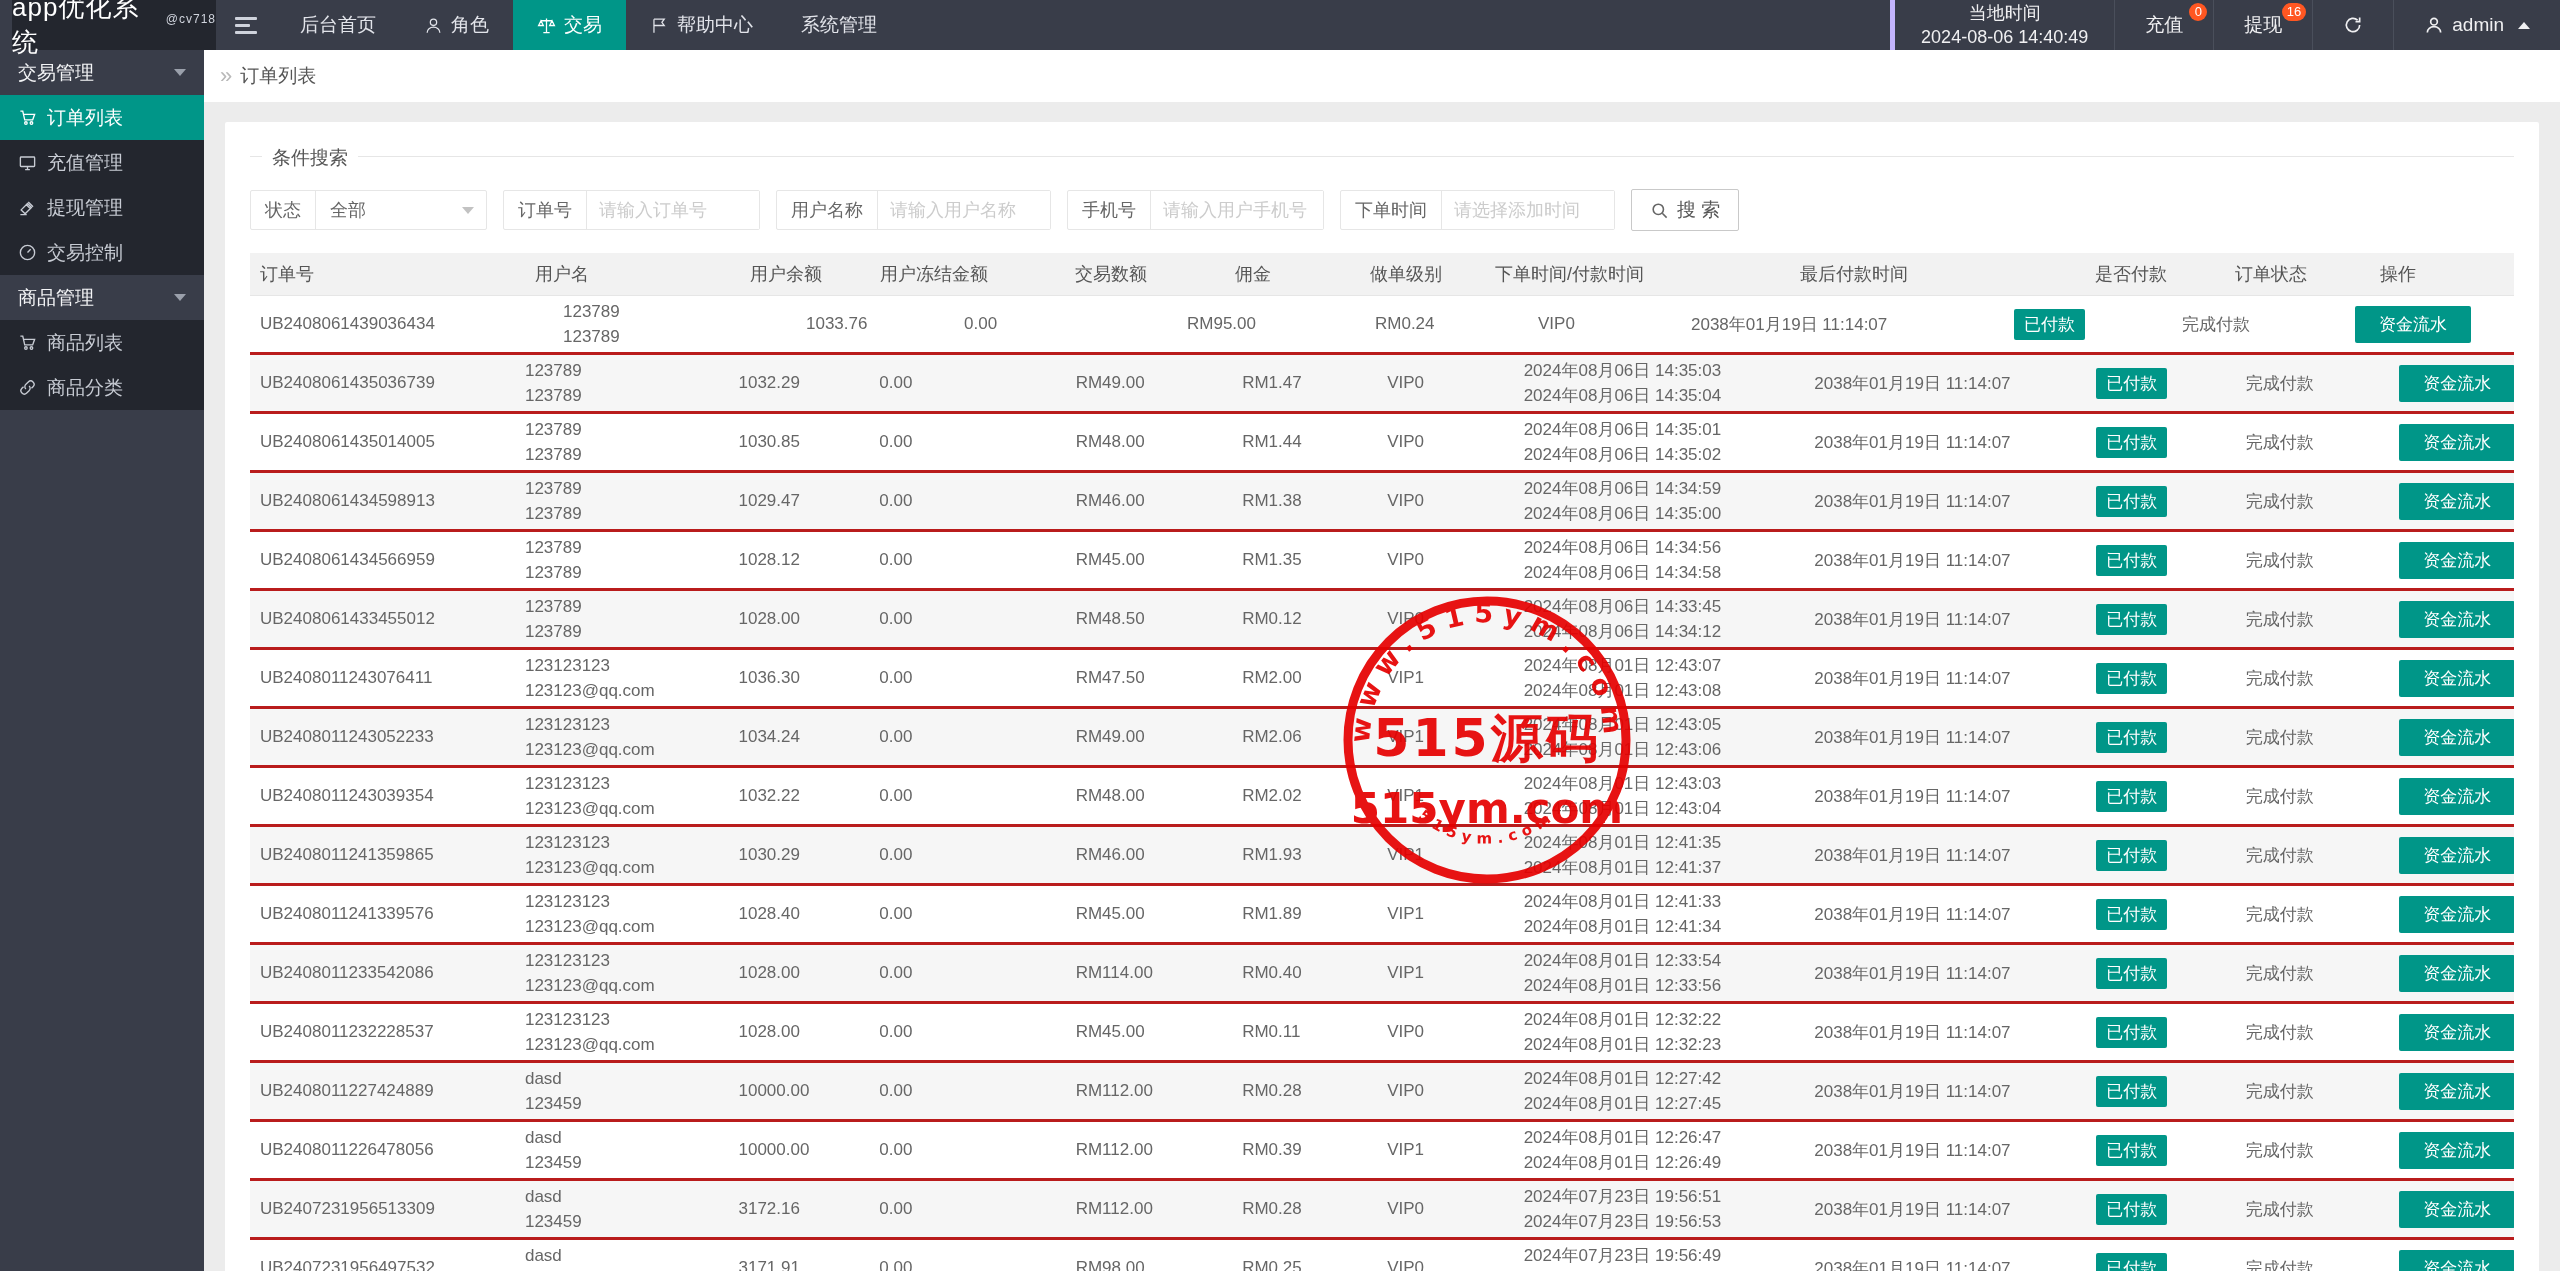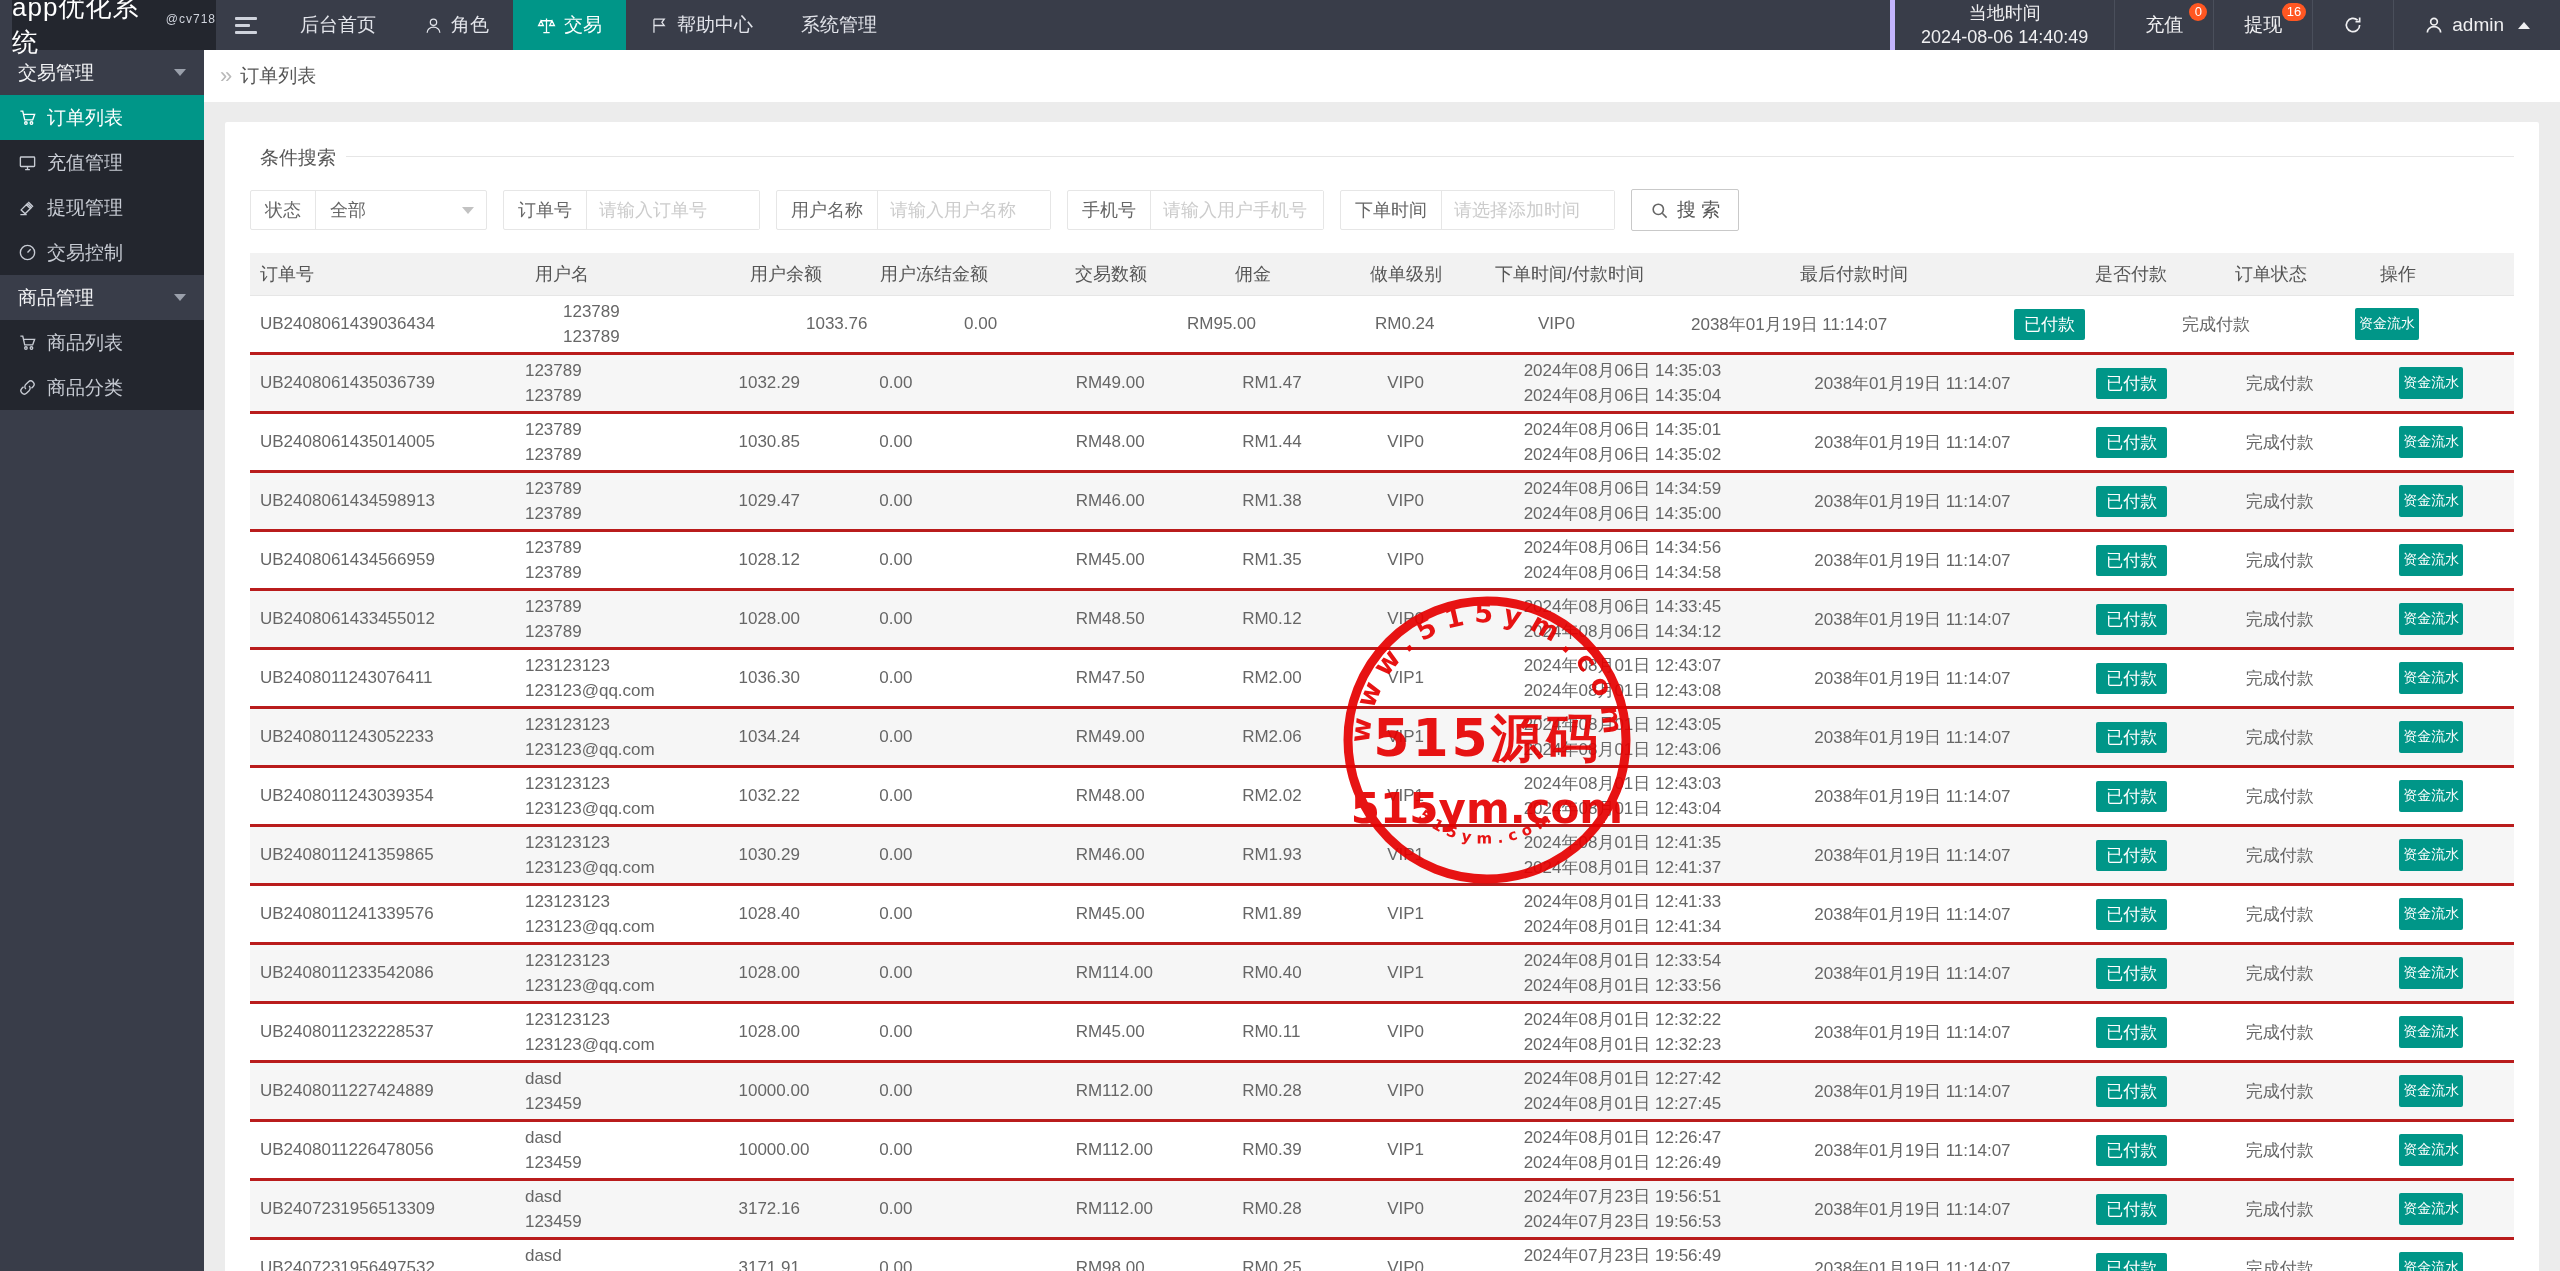--- a/index.html
+++ b/index.html
@@ -38,21 +38,21 @@
   
   .crumb-bar { position:absolute; left:204px; top:50px; right:0; height:52px; background:#fff; display:flex; align-items:center; padding-left:16px; z-index:10; }
   .crumb-chevrons { color:#b9b9b9; font-size:22px; margin-right:8px; }
   .crumb-text { color:#555; font-size:19px; }
 
   
   .main { position:absolute; left:204px; top:102px; right:0; bottom:0; background:#ececec; overflow:hidden; }
   .card { position:absolute; left:21px; top:20px; width:2314px; height:1400px; background:#fff; border-radius:2px; padding:20px 25px; }
 
   .fieldset { position:relative; border-top:1px solid #e6e6e6; margin-top:14px; }
-  .legend { position:absolute; top:-12px; left:0; background:#fff; padding:0 10px; color:#555; font-size:19px; }
+  .legend { position:absolute; top:-12px; left:12px; background:#fff; padding:0 10px; color:#555; font-size:19px; }
 
   .form-row { display:flex; align-items:center; margin-top:32px; }
   .fgroup { display:flex; align-items:stretch; border:1px solid #e6e6e6; border-radius:2px; margin-right:16px; height:40px; background:#fff; }
   .flabel { display:flex; align-items:center; padding:0 14px; color:#666; font-size:18px; border-right:1px solid #e6e6e6; white-space:nowrap; }
   .fselect { position:relative; width:170px; display:flex; align-items:center; padding:0 14px; font-size:18px; color:#666; cursor:pointer; }
   .fselect .sel-caret { position:absolute; right:12px; width:0; height:0; border-left:6px solid transparent; border-right:6px solid transparent; border-top:7px solid #c2c2c2; }
   .finput { width:172px; border:none; outline:none; padding:0 12px; font-size:18px; color:#666; font-family:inherit; }
   .finput::placeholder { color:#ccc; }
   .search-btn { display:flex; align-items:center; gap:8px; height:42px; padding:0 18px; border:1px solid #c9c9c9; border-radius:2px; background:#fff; color:#555; font-size:19px; cursor:pointer; }
   .search-btn svg { width:19px; height:19px; stroke:#666; fill:none; stroke-width:2; }
@@ -61,21 +61,21 @@
   .table { margin-top:22px; }
   .thead { display:flex; background:#f2f2f2; border-bottom:1px solid #e6e6e6; }
   .th { height:42px; line-height:42px; padding-left:10px; color:#555; font-size:18px; white-space:nowrap; overflow:hidden; }
   .tr { display:flex; align-items:center; height:59px; border-bottom:3px solid #b91c1c; background:#fff;gap:28px; }
   .tr.stripe { background:#f6f6f6; }
   .td { padding-left:10px; color:#666; font-size:17px; white-space:nowrap; overflow:hidden; }
   .td.two-line div { line-height:25px; }
   .c0{width:275px}.c1{width:215px}.c2{width:130px}.c3{width:195px}.c4{width:160px}.c5{width:135px}
   .c6{width:125px}.c7{width:305px}.c8{width:295px}.c9{width:140px}.c10{width:145px}.c11{width:144px}
   .badge-paid { display:inline-block; background:#009688; color:#fff; font-size:17px; padding:4px 10px; border-radius:2px; cursor:pointer; }
-  .btn-flow { display:inline-block; background:#009688; color:#fff; font-size:14px; padding:7px 4px; border-radius:2px; cursor:pointer; }
+  .btn-flow { display:inline-block; background:#009688; color:#fff; font-size:17px; padding:7px 24px; border-radius:2px; cursor:pointer; }
 
   
   .stamp { position:absolute; left:1133px; top:488px; width:300px; height:300px; z-index:50; pointer-events:none; opacity:.92; }
   .stamp text { font-family:"DejaVu Sans","Liberation Sans",sans-serif; font-weight:bold; }
 </style>
 </head>
 <body>
 
 <div class="header">
   <div class="logo">

